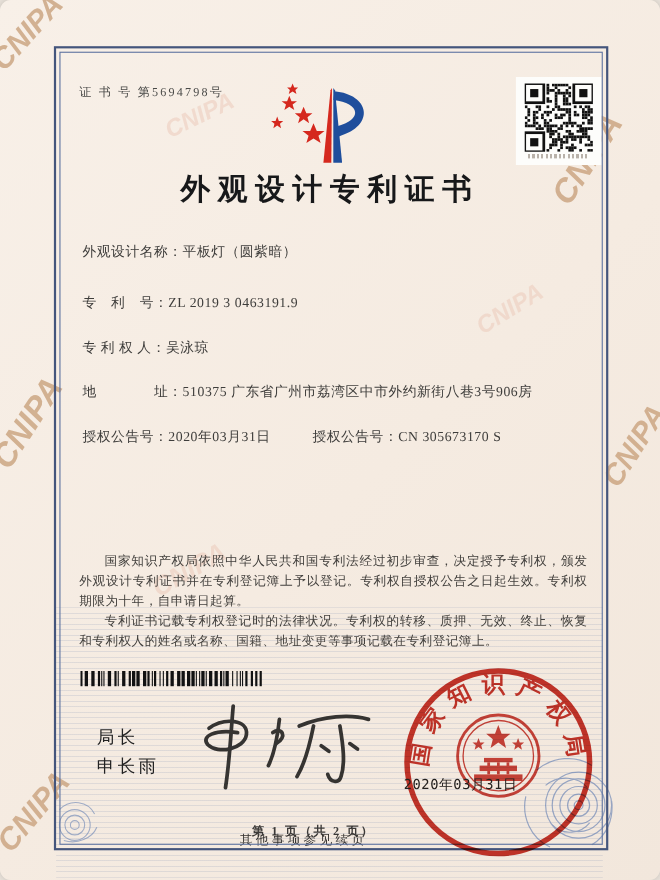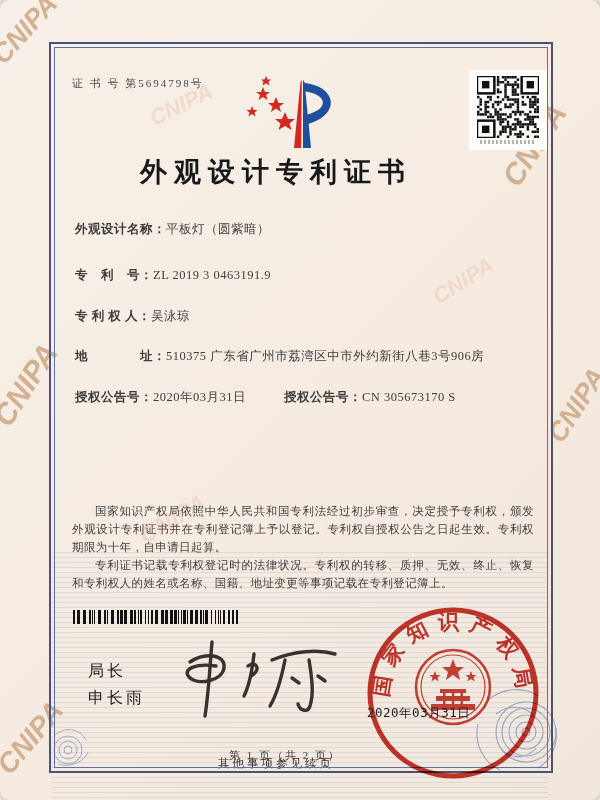--- a/index.html
+++ b/index.html
@@ -20,36 +20,36 @@
   .wm6{left:536px;top:390px;font-size:27px;transform:rotate(-57deg);}
   .wm7{left:136px;top:505px;font-size:24px;transform:rotate(-30deg);color:rgba(238,207,193,.55);}
   .wm8{left:-12px;top:722px;font-size:28px;transform:rotate(-50deg);}
   
   .waveband{position:absolute;left:51px;top:552px;width:497px;height:246px;z-index:0;
     background:repeating-linear-gradient(180deg,rgba(104,126,168,.16) 0 1px,rgba(104,126,168,0) 1px 5px);}
   .cert-no{position:absolute;left:72px;top:76px;font-size:11px;color:#4a4a48;letter-spacing:2px;z-index:2;}
   .logo{position:absolute;left:238px;top:56px;z-index:2;}
   .qr-wrap{position:absolute;left:469px;top:70px;width:78px;height:80px;background:#fdfdfb;z-index:2;display:flex;flex-direction:column;align-items:center;padding-top:6px;box-sizing:border-box;}
   .qr-caption{margin-top:2px;height:4px;width:56px;background:repeating-linear-gradient(90deg,#b9b2aa 0 2px,transparent 2px 4px);}
-  .title{position:absolute;left:0;width:552px;top:154px;text-align:center;font-size:27px;font-weight:bold;color:#17181a;letter-spacing:7px;z-index:2;}
+  .title{position:absolute;left:0;width:600px;top:154px;text-align:center;font-size:27px;font-weight:bold;color:#17181a;letter-spacing:7px;z-index:2;}
   .fields{position:absolute;left:75px;top:221px;width:460px;font-size:12.5px;color:#3e3d3b;z-index:2;}
   .frow{margin-bottom:23.5px;letter-spacing:.5px;white-space:nowrap;}
   .frow:first-child{margin-bottom:29px;}
-  .flabel{color:#3e3d3b;font-weight:bold;}
+  .flabel{color:#3e3d3b;}
   .fvalue{color:#3e3d3b;text-align:right;}
   .frow.double{display:flex;}
   .frow.double .pair2{margin-left:38px;}
   .legal{position:absolute;left:72px;top:468px;width:462px;font-size:11.5px;line-height:18px;color:#413f3c;text-align:justify;letter-spacing:.4px;z-index:2;margin-top:34px;}
   .legal p{margin:0;text-indent:2em;}
   .barcode{position:absolute;left:73px;top:610px;z-index:2;}
   .signer{position:absolute;left:88px;top:657px;font-family:"Liberation Sans","DejaVu Sans",sans-serif;font-size:16px;color:#222;letter-spacing:3px;line-height:27px;z-index:2;}
   .signature{position:absolute;left:172px;top:638px;z-index:3;}
   .sealsvg{position:absolute;left:363px;top:603px;z-index:5;opacity:.93;mix-blend-mode:multiply;}
   .seal-date{position:absolute;left:367px;top:705px;font-family:"DejaVu Sans Mono","Liberation Mono",monospace;font-size:12.5px;color:#24211f;letter-spacing:.5px;z-index:6;}
-  .page-footer{position:absolute;left:285px;top:748px;transform:translateX(-50%);font-size:11px;color:#3c3a38;letter-spacing:2px;z-index:2;}
+  .page-footer{position:absolute;left:285px;top:748px;transform:translateX(-50%);font-size:11px;color:#3c3a38;letter-spacing:2px;z-index:2;font-weight:bold;}
   .continuation{position:absolute;left:276px;top:756px;transform:translateX(-50%);font-size:11.5px;color:#33312f;letter-spacing:3px;z-index:2;}
   .ornament{position:absolute;z-index:1;}
 </style>
 </head>
 <body>
 
 <div class="paper">
 
   <div class="waveband"></div>
 

